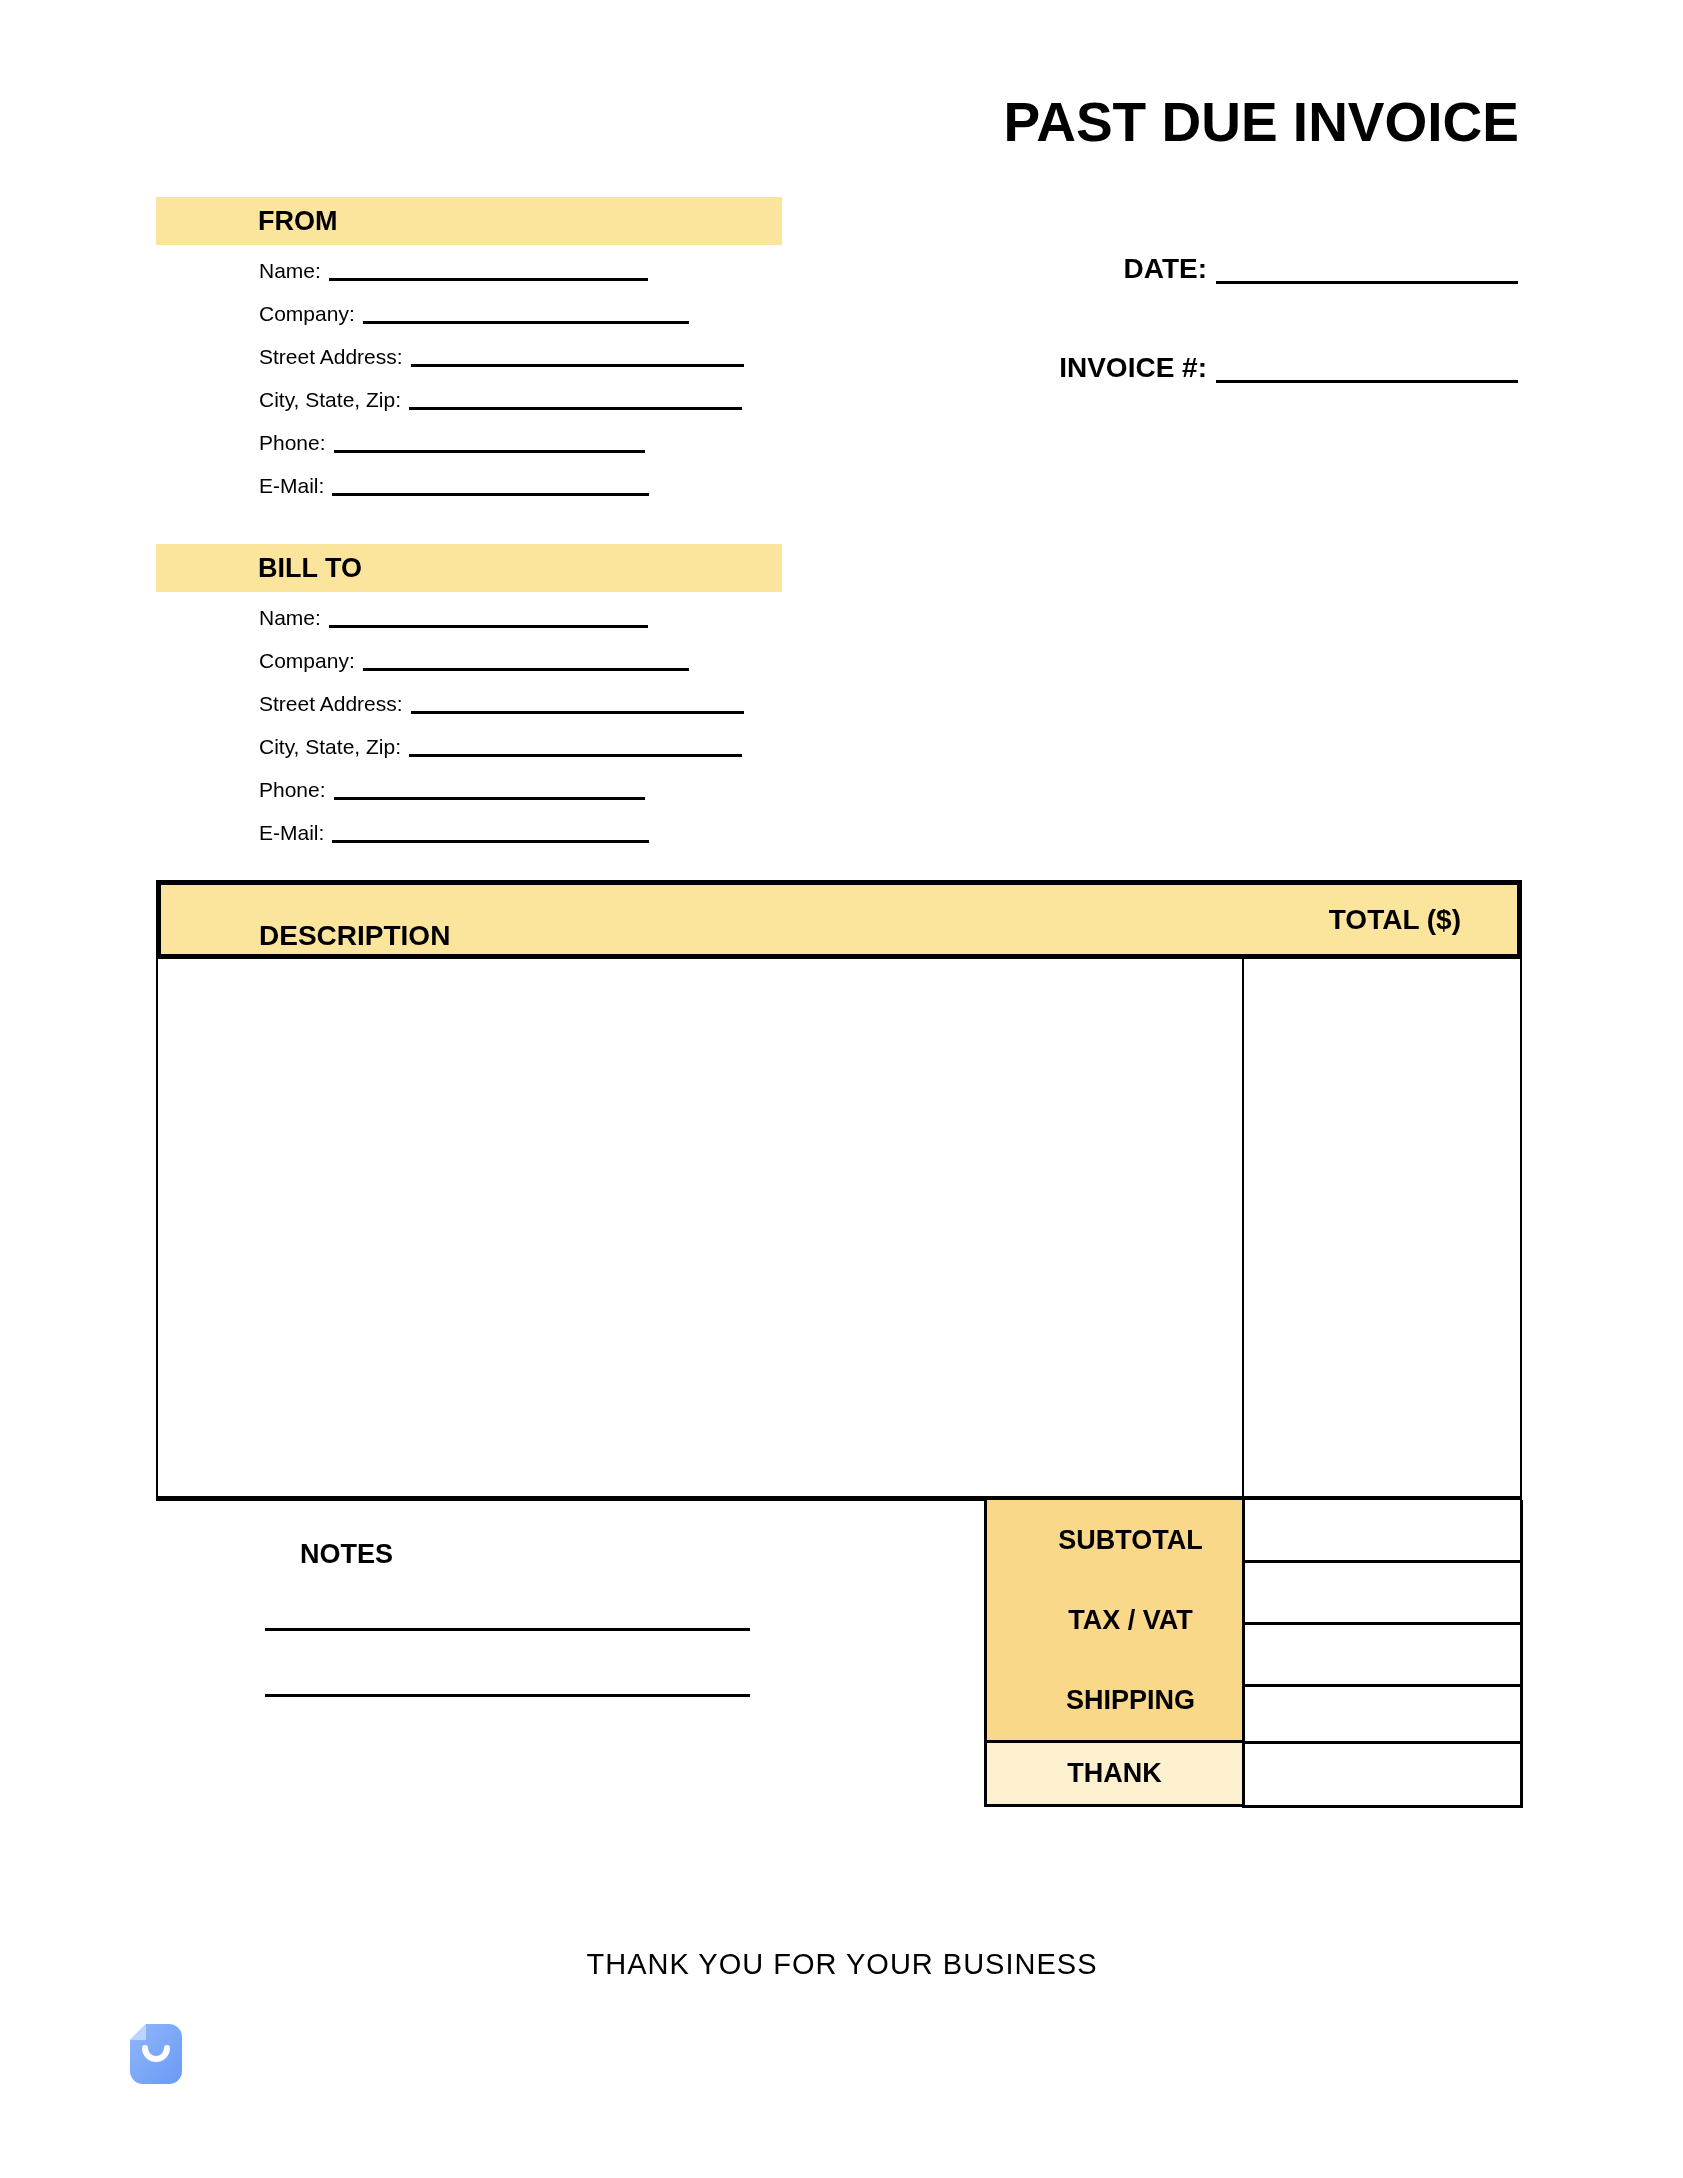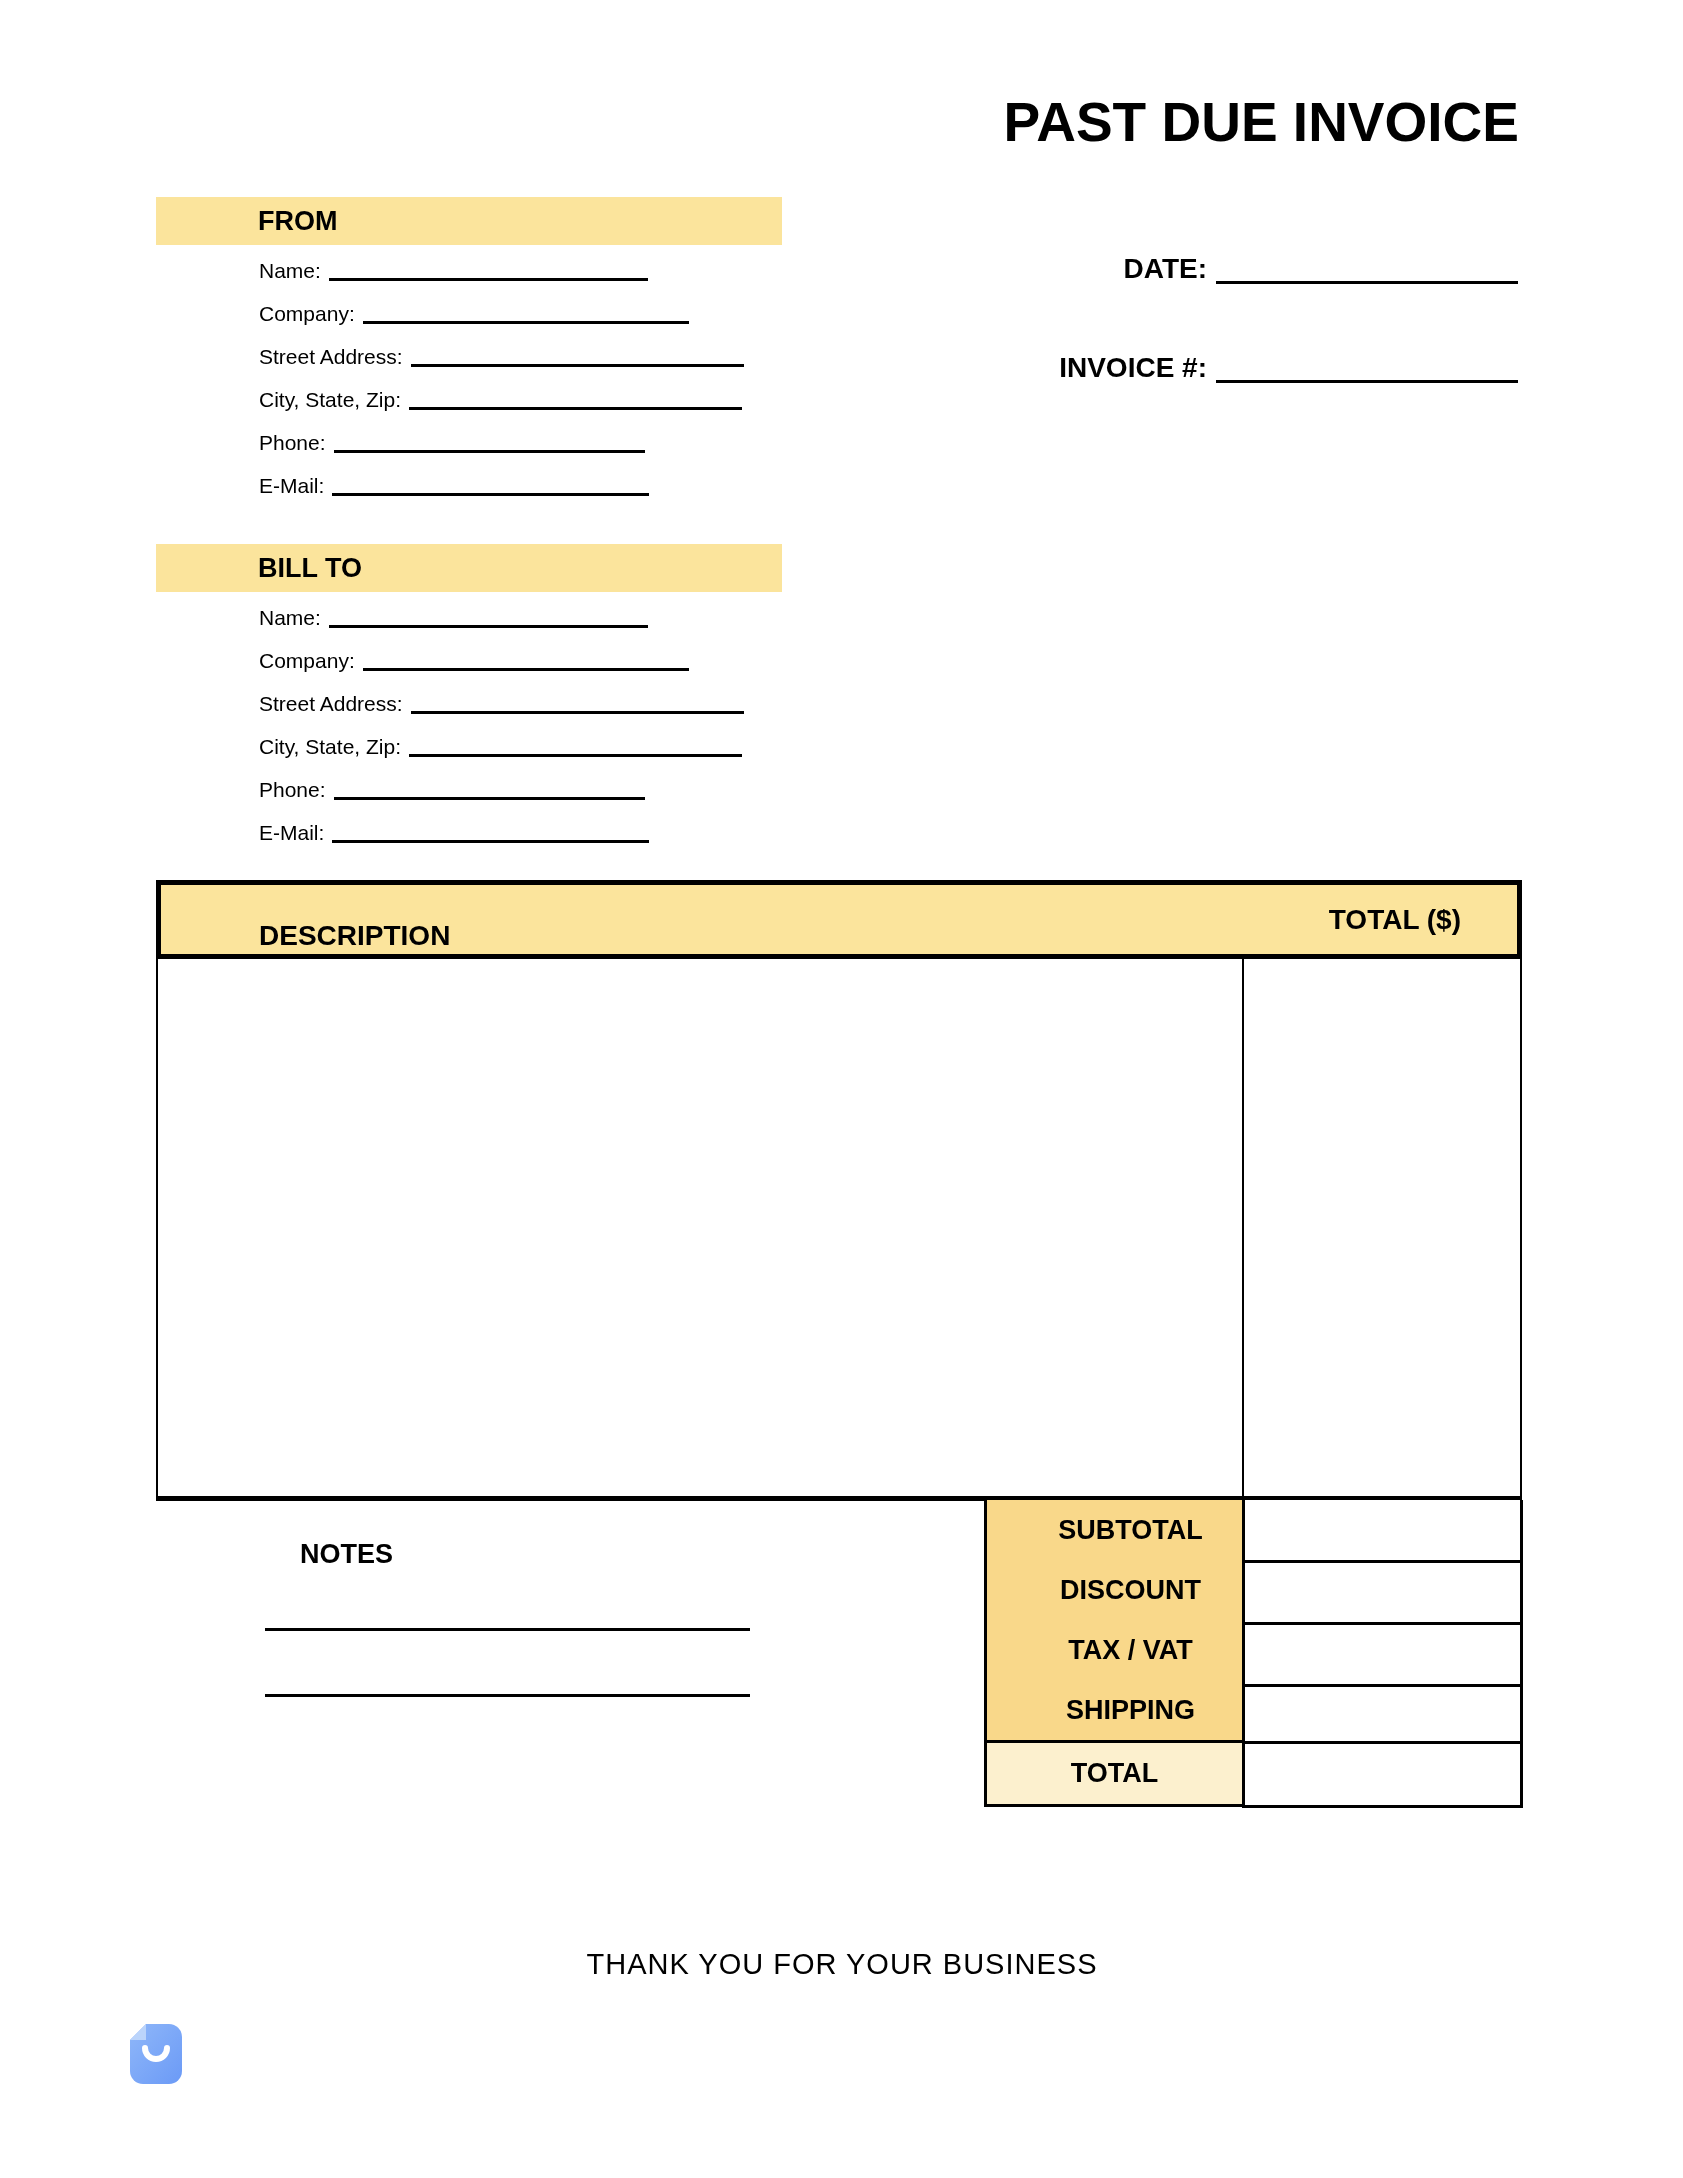--- a/index.html
+++ b/index.html
@@ -217,26 +217,25 @@
   </div>
   <div class="items-body">
     <div class="desc-cell"></div>
     <div class="amount-cell"></div>
   </div>
 </div>
 
 <div class="summary">
   <div class="summary-labels">
     <div class="s-label">SUBTOTAL</div>
-    <div class="s-label">DISCOUNT</div>
     <div class="s-label">TAX / VAT</div>
     <div class="s-label">SHIPPING</div>
   </div>
   <div class="total-label-cell">
-    <span>TOTAL</span>
+    <span>THANK</span>
   </div>
   <div class="summary-amounts">
     <div class="a-cell ah0"></div>
     <div class="a-cell ah1"></div>
     <div class="a-cell ah2"></div>
     <div class="a-cell ah3"></div>
     <div class="a-cell ah4"></div>
   </div>
 </div>
 

